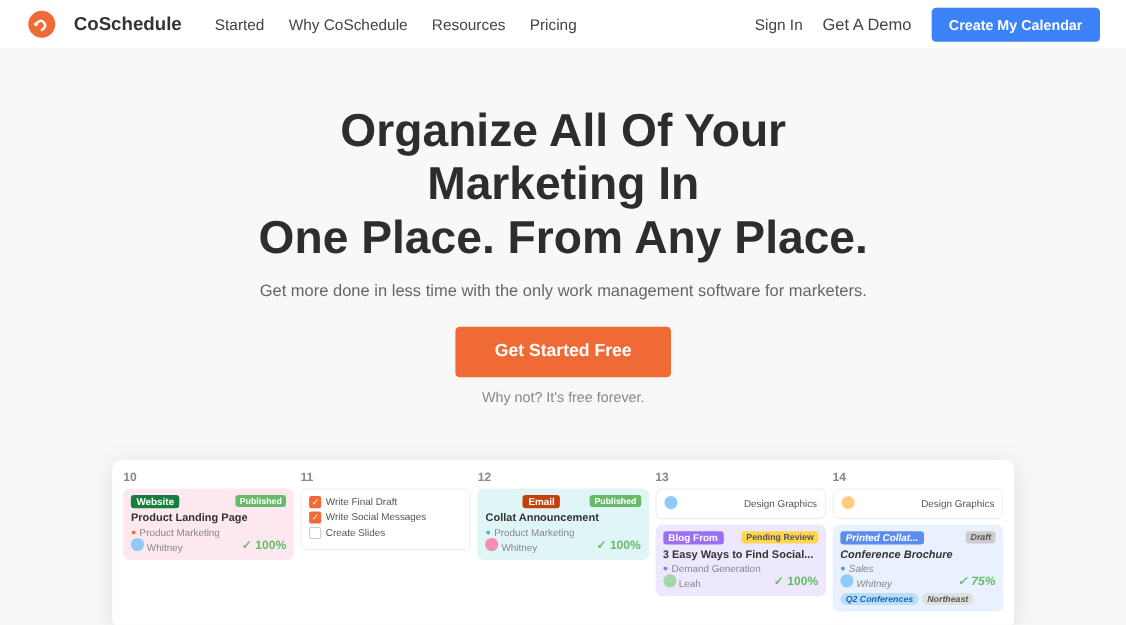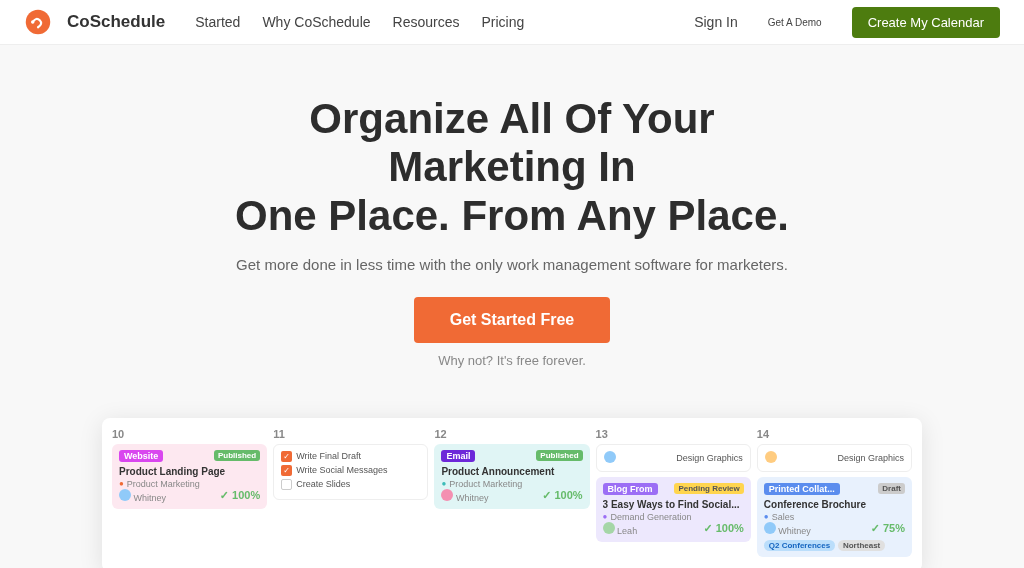--- a/index.html
+++ b/index.html
@@ -44,42 +44,42 @@
     }
     .nav-link {
       font-size: 14px;
       color: #444;
       cursor: pointer;
       font-weight: 500;
     }
     .nav-right {
       display: flex;
       align-items: center;
-      gap: 30px;
+      gap: 18px;
     }
     .nav-signin {
       font-size: 14px;
       color: #444;
       font-weight: 500;
       cursor: pointer;
     }
     .nav-demo {
-      font-size: 10px;
+      font-size: 15px;
       color: #444;
       font-weight: 500;
       cursor: pointer;
     }
     .btn-cta-nav {
-      background: #4d7c0f;
+      background: #3b82f6;
       color: #fff;
       border: none;
       padding: 8px 16px;
       border-radius: 4px;
       font-size: 13px;
-      font-weight: 400;
+      font-weight: 700;
       cursor: pointer;
     }
 
     
     .hero {
       text-align: center;
       padding: 50px 20px 30px;
       background: #f8f8f8;
     }
     .hero h1 {
@@ -136,35 +136,35 @@
       margin-bottom: 4px;
       font-weight: 600;
     }
     .cal-card {
       border-radius: 6px;
       padding: 6px 7px;
       margin-bottom: 5px;
       font-size: 10px;
     }
     .cal-card-pink { background: #fde8f0; }
-    .cal-card-blue { background: #e8f1fd; }
+    .cal-card-blue { background: #e8f1fd; font-style: italic; }
     .cal-card-teal { background: #e0f5f5; }
     .cal-card-purple { background: #ede8fd; }
     .cal-card-white { background: #fff; border: 1px solid #eee; }
 
     .tag {
       display: inline-block;
       border-radius: 3px;
       padding: 1px 5px;
       font-size: 9px;
       font-weight: 600;
       margin-bottom: 2px;
     }
-    .tag-orange { background: #d946ef; color: #fff; text-align: right; }
-    .tag-teal { background: #6d28d9; color: #fff; }
+    .tag-orange { background: #15803d; color: #fff; text-align: right; }
+    .tag-teal { background: #c2410c; color: #fff; margin-left: 34px; }
     .tag-blue { background: #5b8dee; color: #fff; }
     .tag-purple { background: #9c6ef5; color: #fff; }
 
     .tag-badge {
       float: right;
       font-size: 8px;
       padding: 1px 4px;
       border-radius: 3px;
       font-weight: 600;
     }
@@ -312,21 +312,21 @@
           <span class="checkbox-empty"></span>
             <span>Create Slides</span>
         </div>
       </div>
     </div>
 
     <div class="cal-col">
       <div class="cal-day-num">12</div>
       <div class="cal-card cal-card-teal">
         <div><span class="tag tag-teal">Email</span><span class="tag-badge badge-pub">Published</span></div>
-        <div class="cal-card-title">Product Announcement</div>
+        <div class="cal-card-title">Collat Announcement</div>
         <div class="cal-card-meta"><span style="color:#3dbcb8;font-size:8px;">●</span> Product Marketing</div>
         <div class="cal-card-row">
           <span><span class="avatar-dot av-pink"></span> <span style="font-size:9px;">Whitney</span></span>
           <span class="progress-text">✓ 100%</span>
         </div>
       </div>
     </div>
 
     <div class="cal-col">
       <div class="cal-day-num">13</div>

